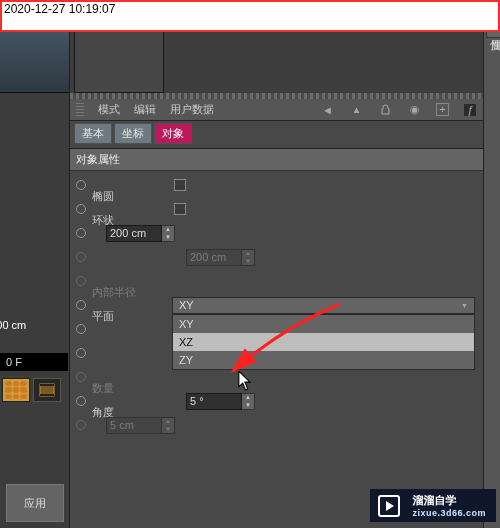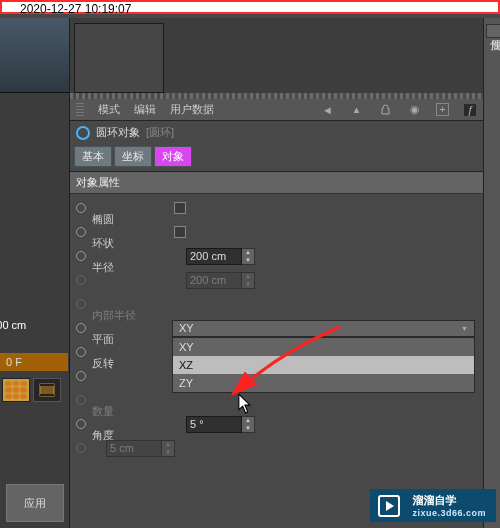--- a/index.html
+++ b/index.html
@@ -3,25 +3,25 @@
 <meta charset="utf-8">
 <style>
   :root{
     --bg:#484848; --bg2:#565656; --bg3:#646464; --bg4:#505050;
     --dark:#333; --text:#ccc; --muted:#888; --bluegrey:#6e7a80;
     --cyan:#bdd2d8; --border:#2c2c2c; --accent-blue:#1E78C8;
     --highlight:#bdbdbd;
   }
   *{box-sizing:border-box;font-family:"Microsoft YaHei","Segoe UI",sans-serif;font-size:11px;}
   html,body{margin:0;padding:0;background:var(--bg);color:var(--text);width:500px;height:528px;overflow:hidden;position:relative;}
-  .outer-red{position:absolute;top:0;left:0;right:0;border:2px solid #ff2a2a;background:#fff;color:#000;height:14px;padding:0 18px;font-size:12px;line-height:14px;z-index:50;}
+  .outer-red{position:absolute;top:0;left:0;right:0;border:2px solid #ff2a2a;background:#fff;color:#000;height:32px;padding:0 2px;font-size:12px;line-height:14px;z-index:50;}
   .viewport{position:absolute;top:18px;left:0;width:70px;height:510px;background:#3c3c3c;border-right:1px solid #1e1e1e;}
   .vp-inner{position:absolute;top:0;left:0;right:0;height:75px;background:linear-gradient(#4a5866,#2d3842);border-bottom:1px solid #111;}
   .info1{position:absolute;top:300px;left:-30px;color:#fff;white-space:nowrap;}
-  .info2{position:absolute;top:335px;left:0;background:#a16207;padding:3px 6px;color:#ddd;width:68px;text-align:left;}
+  .info2{position:absolute;top:335px;left:0;background:#000000;padding:3px 6px;color:#ddd;width:68px;text-align:left;}
   .icon-cells{position:absolute;top:360px;left:2px;display:flex;gap:3px;}
   .cell{width:28px;height:24px;background:#969696;border:1px solid #222;display:grid;grid-template:repeat(3,1fr)/repeat(3,1fr);gap:1px;padding:2px;}
   .cell.sel{background:#c8a040;}
   .cell span{background:#d47820;border-radius:50%;}
   .film{width:28px;height:24px;background:#262626;border:1px solid #555;display:flex;align-items:center;justify-content:center;}
   .film svg{width:18px;height:18px;}
   .apply{position:absolute;bottom:6px;left:6px;width:58px;height:38px;background:var(--bg3);border:1px solid #777;color:#ddd;display:flex;align-items:center;justify-content:center;}
   .right-strip{position:absolute;top:18px;right:0;width:17px;height:510px;background:var(--bg2);border-left:1px solid #222;}
   .right-strip .vtab{writing-mode:vertical-rl;background:var(--bg3);margin:6px 2px;padding:6px 1px;border:1px solid #333;color:#ddd;}
   .panel{position:absolute;top:18px;left:70px;right:17px;bottom:0;background:var(--bg);display:flex;flex-direction:column;}
@@ -31,21 +31,21 @@
   .menubar{height:22px;background:var(--bg2);display:flex;align-items:center;gap:14px;padding:0 6px;border-bottom:1px solid #232323;}
   .menubar .grip{width:8px;height:14px;background:repeating-linear-gradient(#777 0 1px,transparent 1px 3px);}
   .menubar .sp{flex:1;}
   .toolicn{width:15px;height:15px;display:flex;align-items:center;justify-content:center;color:#aaa;}
   .title-row{padding:4px 6px;display:flex;align-items:center;gap:6px;background:var(--bg);}
   .ring-icon{width:14px;height:14px;border:2px solid #4ab4ff;border-radius:50%;}
   .obj-name{color:#ddd;}
   .obj-type{color:#888;}
   .tabs{display:flex;gap:2px;padding:0 4px;margin-top:2px;}
   .tab{padding:2px 7px;background:var(--bluegrey);color:#e6e6e6;border:1px solid #495258;}
-  .tab.active{background:#d946ef;color:#fff;}
+  .tab.active{background:#be185d;color:#fff;}
   .section-head{margin-top:4px;background:var(--bg3);padding:3px 6px;color:#eee;border-top:1px solid #222;border-bottom:1px solid #333;}
   .props{flex:1;padding:2px 0;position:relative;}
   .row{display:flex;align-items:center;height:24px;}
   .row.dis{color:#7d7d7d;}
   .rad{width:22px;display:flex;align-items:center;justify-content:center;}
   .rad i{width:10px;height:10px;border:1px solid #999;border-radius:50%;display:inline-block;}
   .row.dis .rad i{border-color:#666;}
   .label{width:80px;margin-top:23px;}
   .val{display:flex;align-items:center;gap:2px;margin-left:2px;}
   .chk{width:12px;height:12px;border:1px solid #888;background:#3a3a3a;display:inline-block;}
@@ -57,21 +57,21 @@
   .row.dis .spin{background:#525252;}
   .row.dis .spin b{color:#777;}
   .dd{position:relative;flex:1;margin-right:8px;}
   .dd-btn{height:17px;background:var(--bg3);border:1px solid #2a2a2a;color:#ddd;display:flex;align-items:center;justify-content:space-between;padding:0 6px;}
   .dd-btn .car{font-size:7px;color:#aaa;}
   .dd-list{position:absolute;top:17px;left:0;right:0;background:var(--bg3);border:1px solid #2a2a2a;z-index:20;}
   .dd-item{padding:3px 6px;color:#ddd;}
   .dd-item.hover{background:var(--highlight);color:#111;}
   .cursor{position:absolute;z-index:30;width:15px;height:20px;}
   .arrow-svg{position:absolute;z-index:25;}
-  .watermark{position:absolute;right:4px;bottom:6px;background:#0c4a6e;color:#fff;padding:4px 10px 4px 8px;display:flex;align-items:center;gap:12px;font-size:16px;font-weight:bold;z-index:40;}
+  .watermark{position:absolute;right:4px;bottom:6px;background:#0f172a;color:#fff;padding:4px 10px 4px 8px;display:flex;align-items:center;gap:12px;font-size:16px;font-weight:bold;z-index:40;}
   .watermark small{font-size:9px;color:#cfe4ff;display:block;font-weight:bold;letter-spacing:.5px;}
   .wm-icon{width:22px;height:22px;border:2px solid #fff;border-radius:3px;display:flex;align-items:center;justify-content:center;}
   .wm-icon::before{content:"";border-left:8px solid #fff;border-top:5px solid transparent;border-bottom:5px solid transparent;margin-left:2px;}
 </style>
 </head>
 <body>
 
 <div class="outer-red">2020-12-27 10:19:07</div>
 
 <div class="viewport">
@@ -122,25 +122,20 @@
     <span class="toolicn">
         <svg width="11" height="11" viewBox="0 0 11 11">
           <path d="M3 5V3.5a2.5 2.5 0 015 0V5h1v5H2V5h1z" fill="none" stroke="#aaa"></path>
         </svg>
       </span>
     <span class="toolicn">◉</span>
     <span class="toolicn" style="border:1px solid #888;width:13px;height:13px;line-height:11px;">+</span>
     <span class="toolicn" style="background:#2a2a2a;border:1px solid #555;width:14px;height:14px;font-style:italic;">ƒ</span>
   </div>
 
-  <div class="title-row">
-    <span class="ring-icon"></span>
-    <span class="obj-name">圆环对象</span>
-    <span class="obj-type">[圆环]</span>
-  </div>
 
   <div class="tabs">
     <div class="tab">基本</div>
     <div class="tab">坐标</div>
     <div class="tab active">对象</div>
   </div>
 
   <div class="section-head">对象属性</div>
 
   <div class="props">
@@ -162,21 +157,20 @@
       <span class="label">环状</span>
       <span class="val">
           <span class="chk"></span>
         </span>
     </div>
 
     <div class="row">
       <span class="rad">
           <i></i>
         </span>
-      <span class="label">半径</span>
       <span class="val">
         <span class="num">
             <input value="200 cm" style="">
             <span class="spin">
               <b>▲</b>
               <b>▼</b>
             </span>
           </span>
       </span>
     </div>
@@ -219,21 +213,20 @@
           <div class="dd-item hover">XZ</div>
           <div class="dd-item">ZY</div>
         </div>
       </div>
     </div>
 
     <div class="row">
       <span class="rad">
           <i></i>
         </span>
-      <span class="label">反转</span>
     </div>
 
     <div class="row">
       <span class="rad">
           <i></i>
         </span>
     </div>
 
     <div class="row dis">
       <span class="rad">

